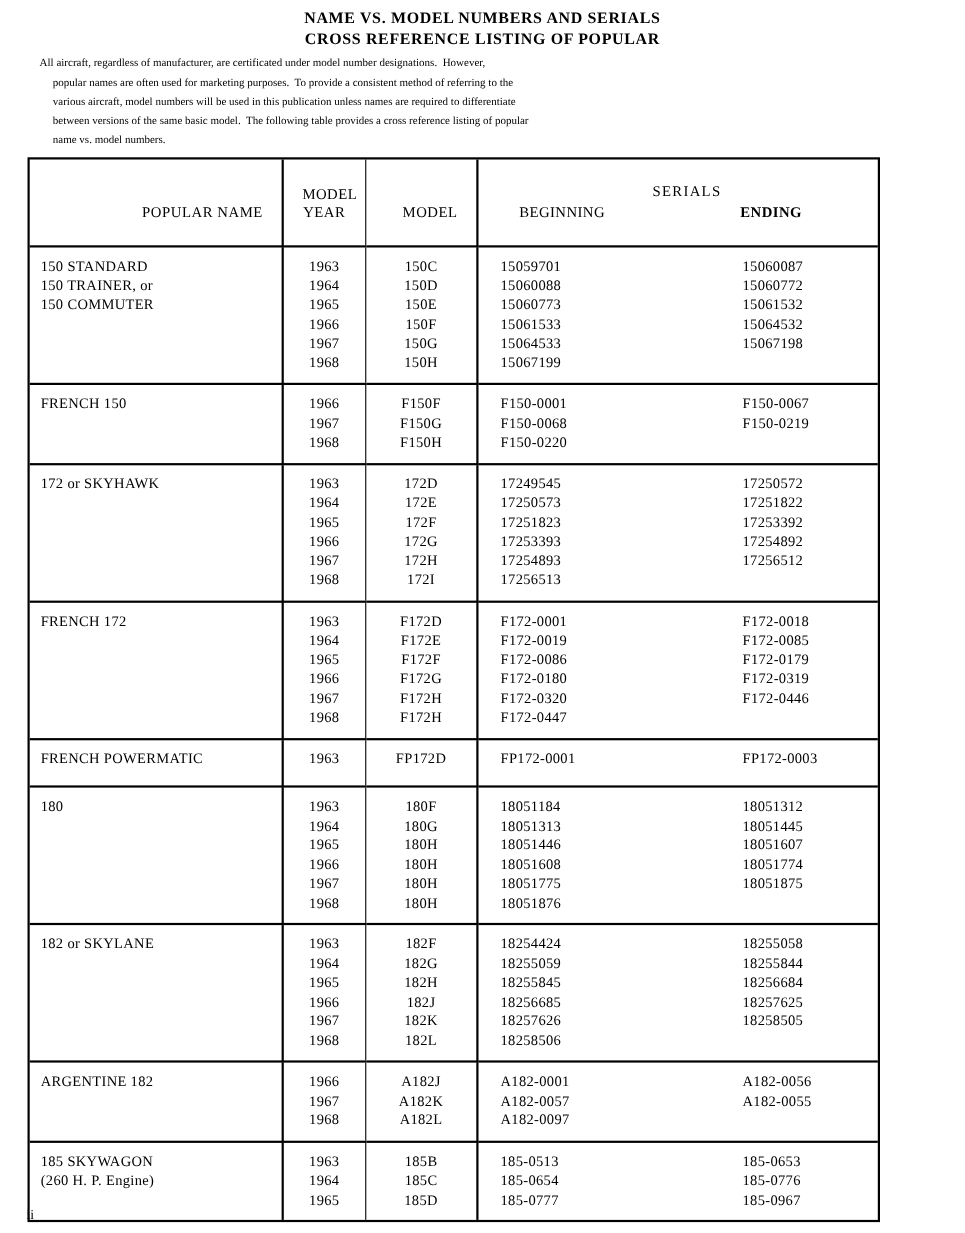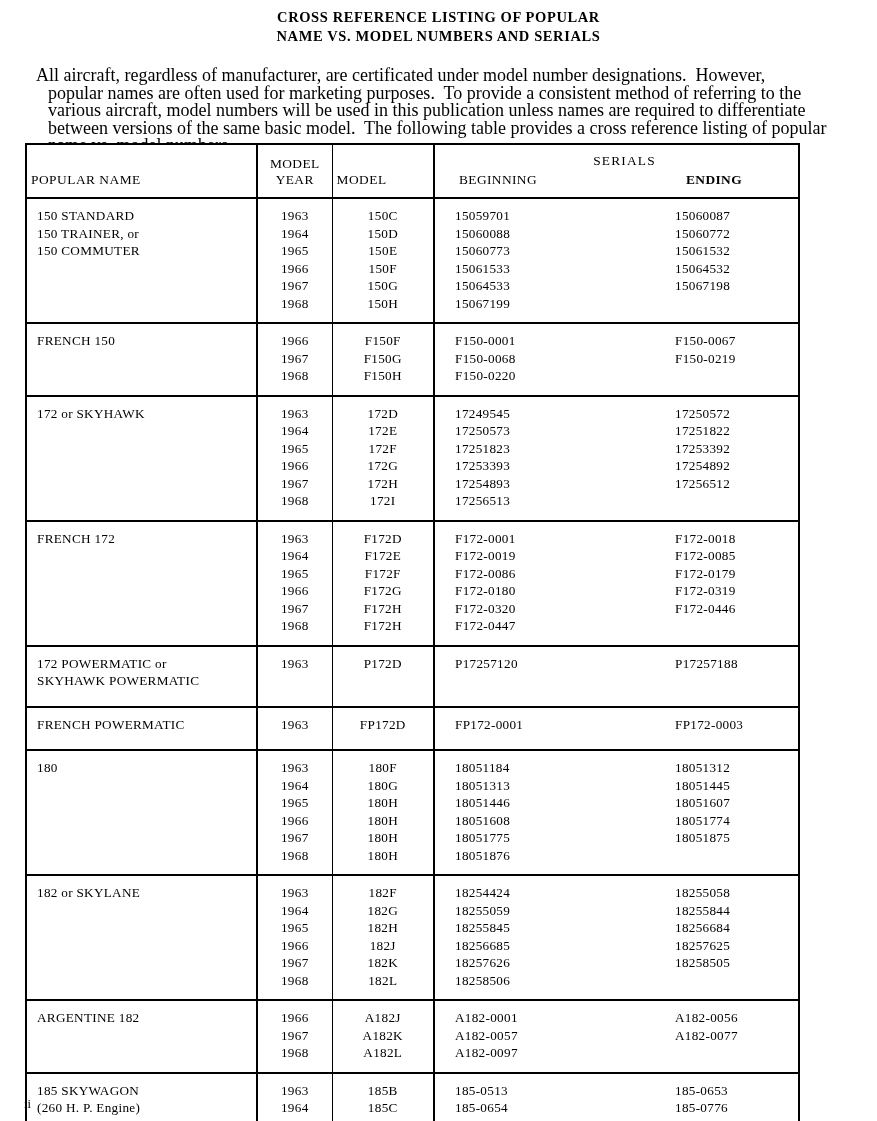--- a/index.html
+++ b/index.html
@@ -31,24 +31,23 @@
     font-weight: 700;
     white-space: nowrap;
   }
 
   
   .intro {
     position: absolute;
     left: 36px;
     top: 49px;
     width: 760px;
-    font-size: 18px;
+    font-size: 10px;
     line-height: 17.6px;
     text-align: left;
-    margin-top: 18px;
   }
   .intro-line {
     white-space: pre;
     display: block;
   }
   .intro-line.indent { padding-left: 12px; }
 
   
   .table-wrap {
     position: absolute;
@@ -66,34 +65,34 @@
     font-size: 13.2px;
   }
   table.xref col.c-name  { width: 230px; }
   table.xref col.c-year  { width: 75px; }
   table.xref col.c-model { width: 102px; }
   table.xref col.c-ser   { width: 364px; }
 
   
   thead td, thead th {
     border: 0;
-    padding: 4px;
+    padding: 17px;
     vertical-align: bottom;
     margin-left: 29px;
   }
   .hdr-row td { height: 44px; }
   .hdr-cell {
     position: relative;
     height: 44px;
   }
   .hdr-main {
     position: absolute;
     left: 0; right: 0;
     bottom: 5px;
-    text-align: left;
+    text-align: right;
     font-size: 13.4px;
     letter-spacing: 0.5px;
     white-space: nowrap;
   }
   .hdr-two {
     position: absolute;
     left: 0; right: 0;
     bottom: 5px;
     text-align: center;
     font-size: 13.4px;
@@ -183,22 +182,22 @@
     left: 24px;
     top: 1097px;
     font-size: 12.5px;
     font-weight: 400;
   }
 </style>
 </head>
 <body>
 
 <div class="title-block">
+  <div class="title-line">NAME VS. MODEL NUMBERS AND SERIALS</div>
   <div class="title-line">CROSS REFERENCE LISTING OF POPULAR</div>
-  <div class="title-line">NAME VS. MODEL NUMBERS AND SERIALS</div>
 </div>
 
 <div class="intro">
   <span class="intro-line">All aircraft, regardless of manufacturer, are certificated under model number designations.  However,</span>
   <span class="intro-line indent">popular names are often used for marketing purposes.  To provide a consistent method of referring to the</span>
   <span class="intro-line indent">various aircraft, model numbers will be used in this publication unless names are required to differentiate</span>
   <span class="intro-line indent">between versions of the same basic model.  The following table provides a cross reference listing of popular</span>
   <span class="intro-line indent">name vs. model numbers.</span>
 </div>
 
@@ -440,46 +439,20 @@
               <div class="ser-row">
                 <div class="beg">F172-0447</div>
                 <div class="end"></div>
               </div>
             </div>
           </td>
         </tr>
         <tr class="group">
           <td class="cell-name">
             <div class="names pad-bottom-sm">
-              <div>172 POWERMATIC or</div>
-              <div>SKYHAWK POWERMATIC</div>
-            </div>
-          </td>
-          <td class="cell-year">
-            <div class="stack pad-bottom-sm">
-              <div>1963</div>
-            </div>
-          </td>
-          <td class="cell-model">
-            <div class="stack pad-bottom-sm">
-              <div>P172D</div>
-            </div>
-          </td>
-          <td>
-            <div class="ser-grid pad-bottom-sm">
-              <div class="ser-row">
-                <div class="beg">P17257120</div>
-                <div class="end">P17257188</div>
-              </div>
-            </div>
-          </td>
-        </tr>
-        <tr class="group">
-          <td class="cell-name">
-            <div class="names pad-bottom-sm">
               <div>FRENCH POWERMATIC</div>
             </div>
           </td>
           <td class="cell-year">
             <div class="stack pad-bottom-sm">
               <div>1963</div>
             </div>
           </td>
           <td class="cell-model">
             <div class="stack pad-bottom-sm">
@@ -626,21 +599,21 @@
             </div>
           </td>
           <td>
             <div class="ser-grid">
               <div class="ser-row">
                 <div class="beg">A182-0001</div>
                 <div class="end">A182-0056</div>
               </div>
               <div class="ser-row">
                 <div class="beg">A182-0057</div>
-                <div class="end">A182-0077</div>
+                <div class="end">A182-0055</div>
               </div>
               <div class="ser-row">
                 <div class="beg">A182-0097</div>
                 <div class="end"></div>
               </div>
             </div>
           </td>
         </tr>
         <tr class="group">
           <td class="cell-name">

